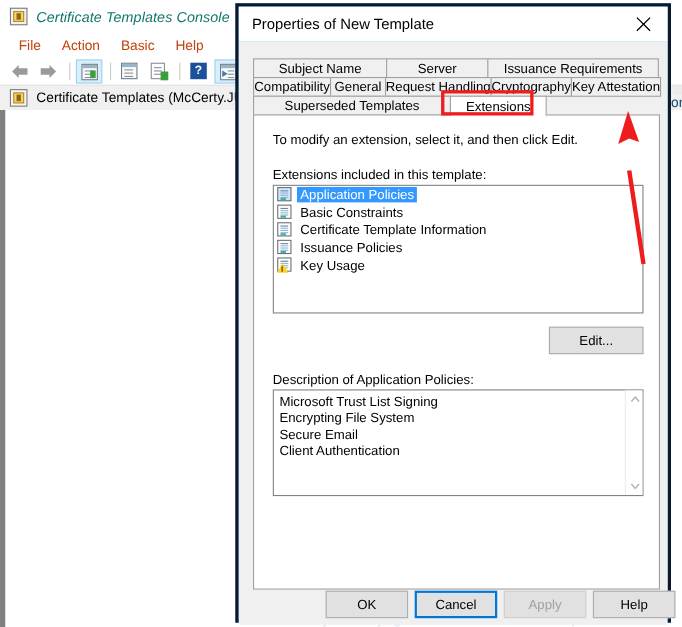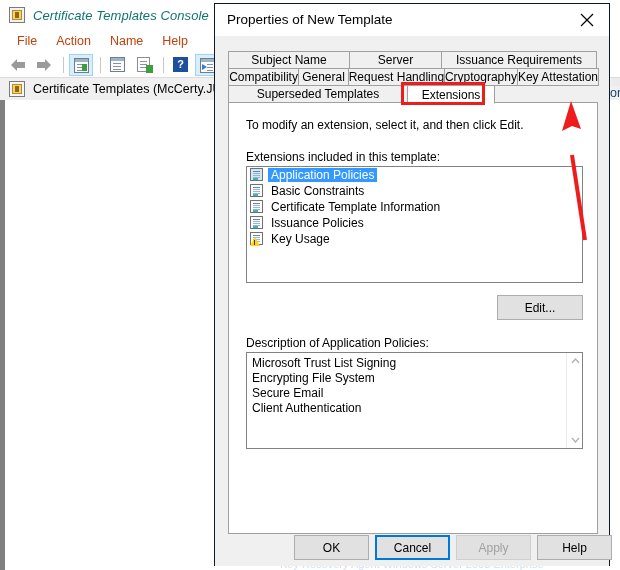--- a/index.html
+++ b/index.html
@@ -128,21 +128,21 @@
   }
   .mmc-right-col {
     position: absolute; left: 612px; top: 78px; width: 8px; height: 8px;
     background: #ebebeb;
   }
 
   
   .dialog {
     position: absolute; left: 214px; top: 3px; width: 396px; height: 563px;
     background: #0ea5e9;
-    border: 1px solid #0f172a;
+    border: 3px solid #0f172a;
     box-shadow: 0 0 0 0 rgba(0,0,0,0);
   }
   .dlg-titlebar {
     position: relative; height: 32px; background: #ffffff;
   }
   .dlg-title {
     position: absolute; left: 12px; top: 8px;
     font-size: 13.5px; color: #000;
   }
   .dlg-close {
@@ -286,21 +286,21 @@
         <div class="frame"></div>
           <div class="inner"></div>
           <div class="dot"></div>
       </div>
       <div class="mmc-title-text">Certificate Templates Console</div>
     </div>
 
     <div class="mmc-menubar">
       <div class="mmc-menu-item">File</div>
       <div class="mmc-menu-item">Action</div>
-      <div class="mmc-menu-item">Name</div>
+      <div class="mmc-menu-item">Basic</div>
       <div class="mmc-menu-item">Help</div>
     </div>
 
     <div class="mmc-toolbar">
       <div class="tb-btn">
         <svg class="arrow-glyph" viewBox="0 0 18 14">
             <path d="M8 1 L2 7 L8 13 L8 10 L16 10 L16 4 L8 4 Z" fill="#9a9a9a"></path>
           </svg>
       </div>
       <div class="tb-btn">

